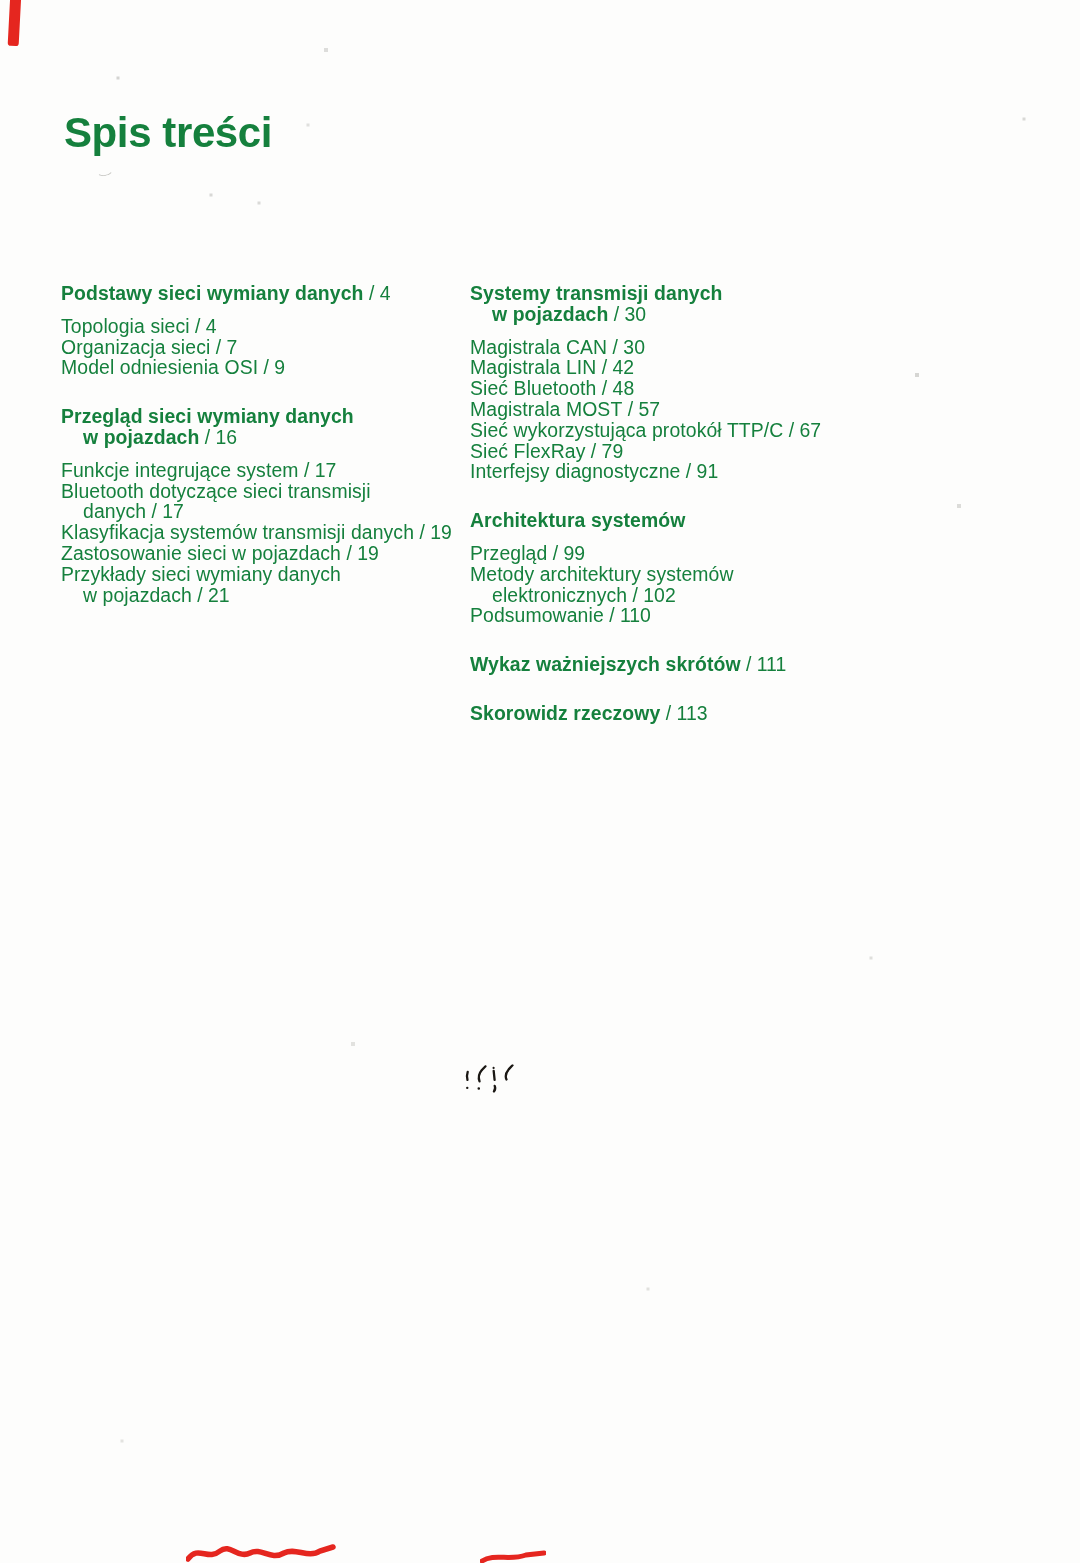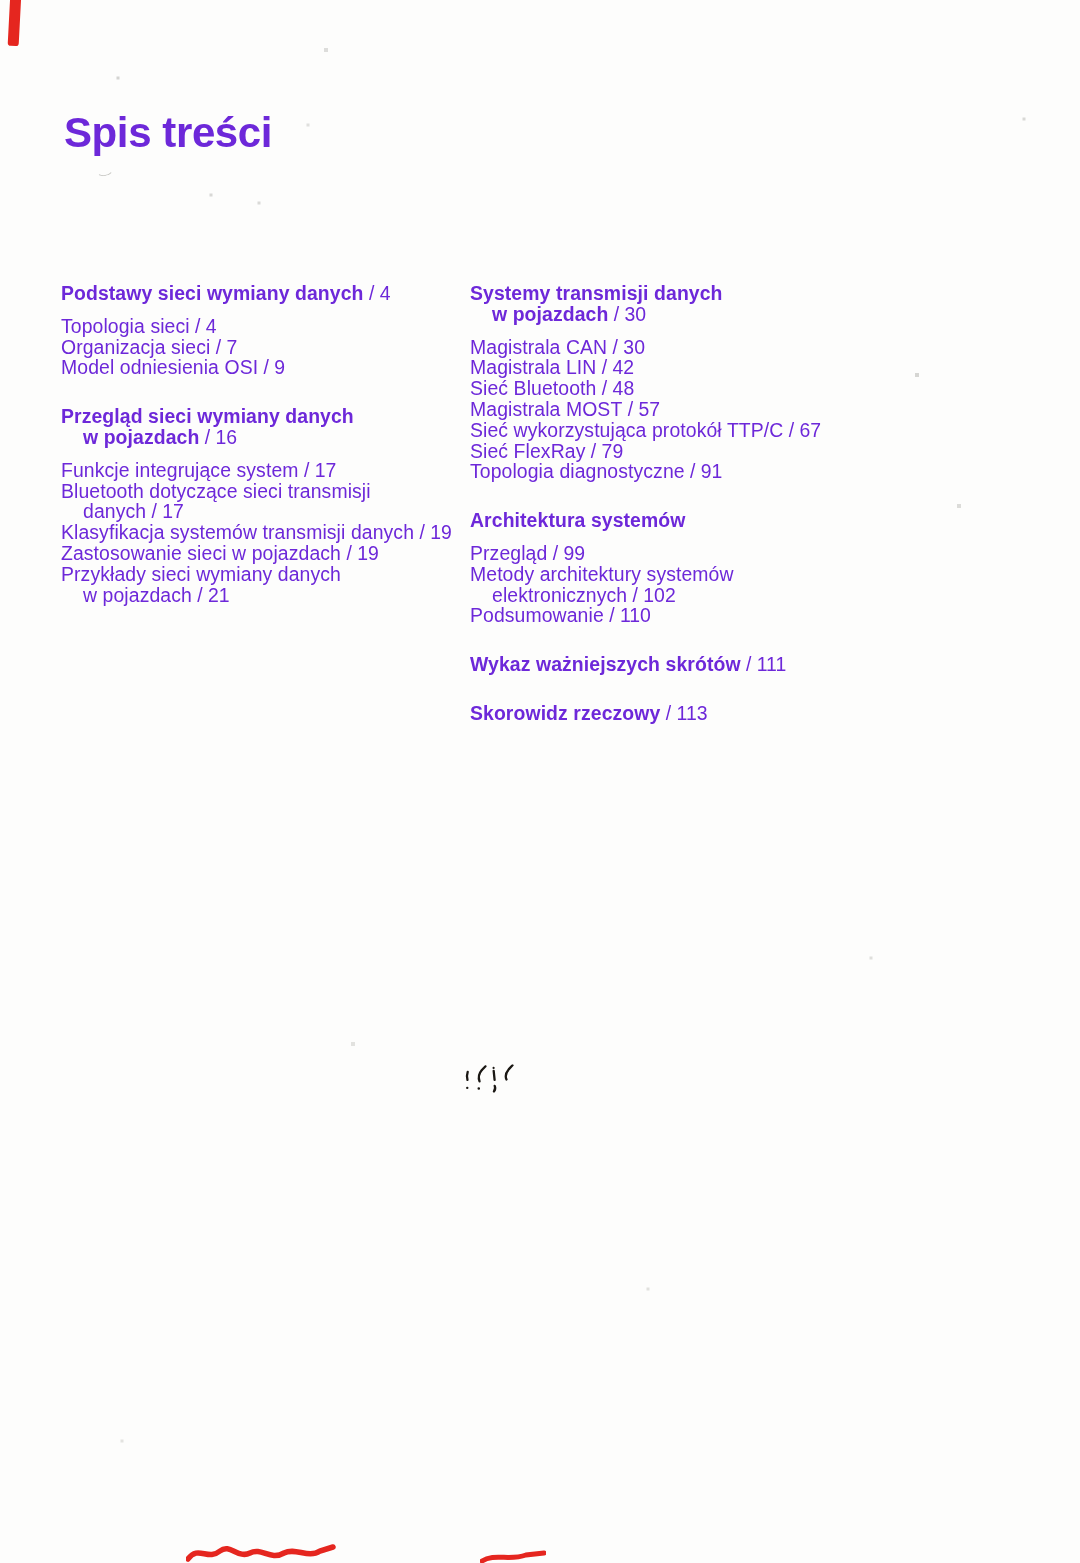--- a/index.html
+++ b/index.html
@@ -73,21 +73,21 @@
       1023px 118px 0 0.5px #d9d9d6,
       352px 1043px 0 1px #e2e2df,
       870px 957px 0 0.5px #dfdfdc,
       647px 1288px 0 0.5px #e1e1de,
       121px 1440px 0 0.5px #e3e3e0;
   }
 </style>
 </head>
 <body>
 
-<div id="page" style="background: rgb(253, 253, 252); color: #6d28d9;">
+<div id="page" style="background: rgb(253, 253, 252); color: #15803d;">
 
   <div class="page-title">Spis treści</div>
 
   <div class="col col-left">
       <div class="sec">
         <div class="heading">
           <div class="line h-line"><span class="t">Podstawy sieci wymiany danych</span><span class="page"> / 4</span></div>
         </div>
         <div class="items">
           <div class="line item-line"><span class="t">Topologia sieci</span><span class="page"> / 4</span></div>
@@ -118,21 +118,21 @@
           <div class="line h-line"><span class="t">Systemy transmisji danych</span></div>
           <div class="line h-line indent"><span class="t">w pojazdach</span><span class="page"> / 30</span></div>
         </div>
         <div class="items">
           <div class="line item-line"><span class="t">Magistrala CAN</span><span class="page"> / 30</span></div>
           <div class="line item-line"><span class="t">Magistrala LIN</span><span class="page"> / 42</span></div>
           <div class="line item-line"><span class="t">Sieć Bluetooth</span><span class="page"> / 48</span></div>
           <div class="line item-line"><span class="t">Magistrala MOST</span><span class="page"> / 57</span></div>
           <div class="line item-line"><span class="t">Sieć wykorzystująca protokół TTP/C</span><span class="page"> / 67</span></div>
           <div class="line item-line"><span class="t">Sieć FlexRay</span><span class="page"> / 79</span></div>
-          <div class="line item-line"><span class="t">Topologia diagnostyczne</span><span class="page"> / 91</span></div>
+          <div class="line item-line"><span class="t">Interfejsy diagnostyczne</span><span class="page"> / 91</span></div>
         </div>
       </div>
       <div class="sec">
         <div class="heading">
           <div class="line h-line"><span class="t">Architektura systemów</span></div>
         </div>
         <div class="items">
           <div class="line item-line"><span class="t">Przegląd</span><span class="page"> / 99</span></div>
           <div class="line item-line"><span class="t">Metody architektury systemów</span></div>
           <div class="line item-line indent"><span class="t">elektronicznych</span><span class="page"> / 102</span></div>

